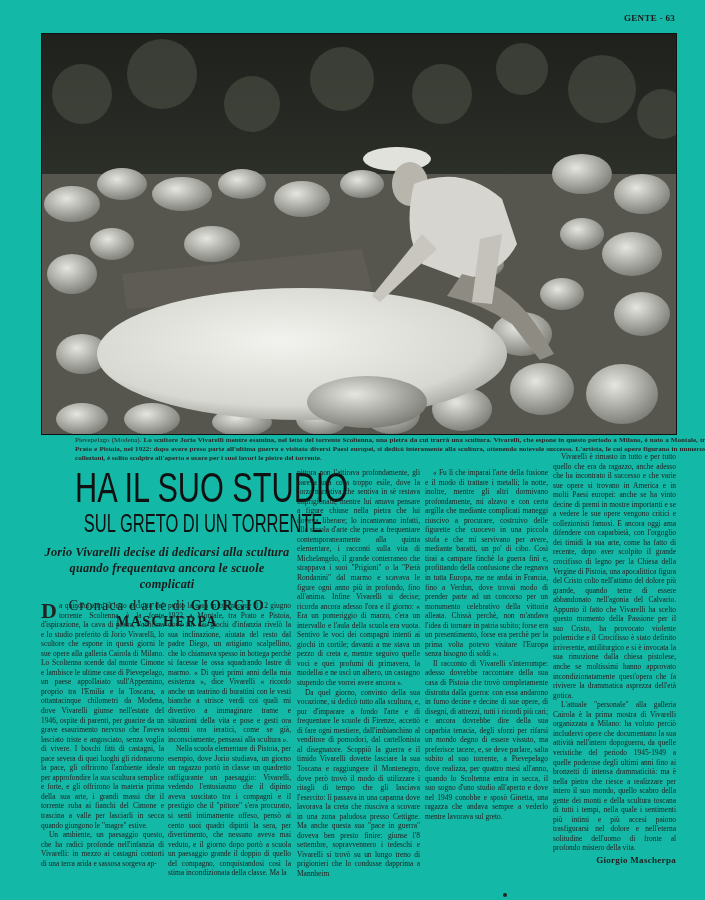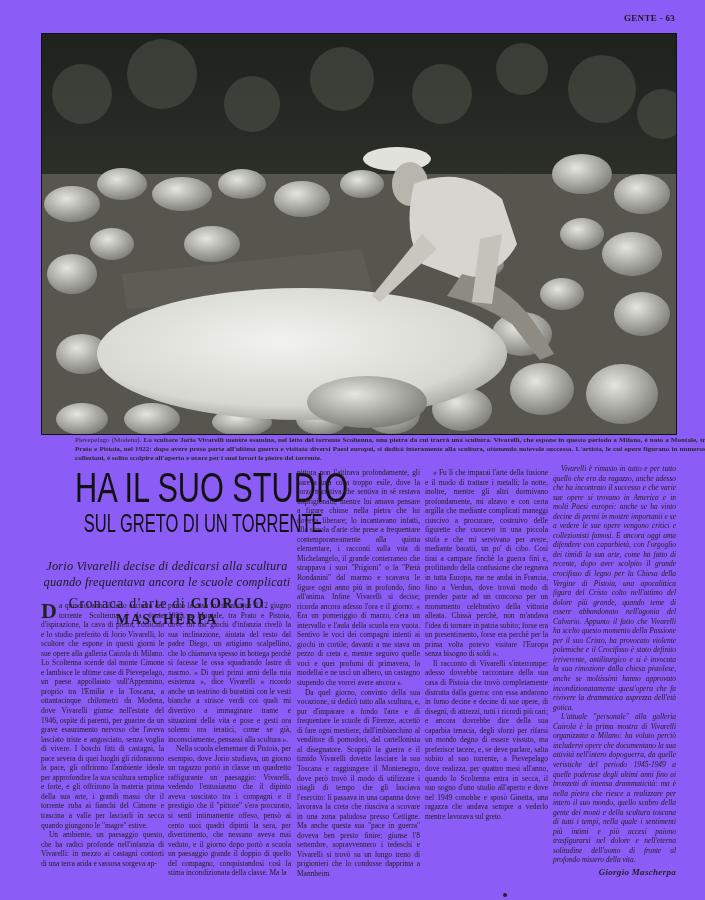--- a/index.html
+++ b/index.html
@@ -3,21 +3,21 @@
 <meta charset="utf-8">
 <style>
   html, body { margin:0; padding:0; }
   body {
     width:705px; height:900px; overflow:hidden;
     background:#f4f3ef;
     font-family:"Liberation Serif", serif;
     color:#1a1a1a;
     position:relative;
   }
-  .page { position:absolute; left:0; top:0; width:705px; height:900px; background:#8b5cf6; }
+  .page { position:absolute; left:0; top:0; width:705px; height:900px; background:#14b8a6; }
   .folio {
     position:absolute; right:30px; top:13px;
     font-family:"Liberation Serif", serif; font-weight:bold; font-size:9px; letter-spacing:0.3px;
   }
   .photo {
     position:absolute; left:41px; top:33px; width:634px; height:400px;
     border:1px solid #111; overflow:hidden; background:#3a3a36;
   }
   .photo svg { display:block; }
   .caption {
@@ -32,39 +32,39 @@
     font-family:"Liberation Sans Narrow","Liberation Sans", sans-serif;
     font-size:42px; line-height:40px; letter-spacing:0px; transform:scaleX(0.73); transform-origin:center;
     white-space:nowrap; color:#111; font-weight:normal;
   }
   .h2 {
     font-family:"Liberation Sans", sans-serif;
     font-size:25px; line-height:26px; transform:scaleX(0.66); transform-origin:center;
     white-space:nowrap; color:#111; margin-top:2px;
   }
   .deck {
-    font-family:"Liberation Serif", serif; font-style:italic; font-weight:normal;
-    font-size:12.3px; line-height:16px; margin-top:22px; text-align:center; letter-spacing:0.2px;
+    font-family:"Liberation Serif", serif; font-style:italic; font-weight:bold;
+    font-size:12.3px; line-height:16px; margin-top:8px; text-align:center; letter-spacing:0.2px;
   }
   .byline {
     font-size:14px; letter-spacing:1.3px; margin-top:6px; text-align:center;
   }
   .byline b { letter-spacing:1.4px; }
   .col {
     position:absolute; top:601px; width:123px;
     font-size:7.45px; line-height:9.55px; text-align:justify; hyphens:auto; color:#222;
   }
   .col p { margin:0; text-indent:8px; }
   .col p.noindent { text-indent:0; }
   .col p + p { margin-top:0; }
   .c1 { left:41px; top:601px; }
   .c2 { left:168px;font-family:Liberation Serif, serif; }
   .c3 { left:297px; top:468px; }
   .c4 { left:425px; top:468px; }
-  .c5 { left:553px; top:464px;font-style:italic; }
+  .c5 { left:553px; top:452px; }
   .dropcap {
     float:left; font-size:22px; line-height:18px; font-weight:bold; margin:1px 2px 0 0;
   }
   .signature {
     text-align:right; font-weight:bold; font-size:9px; margin-top:3px; letter-spacing:0.3px;
   }
   .bullet { position:absolute; left:503px; top:893px; width:4px; height:4px; border-radius:50%; background:#222; }
 </style>
 </head>
 <body>

